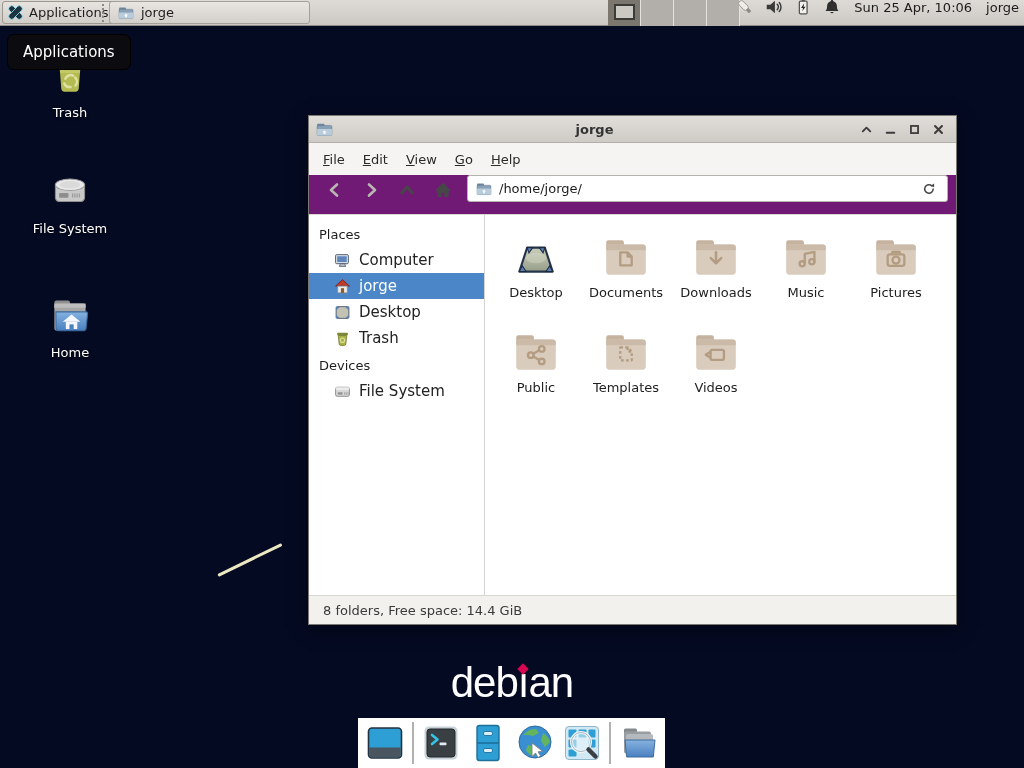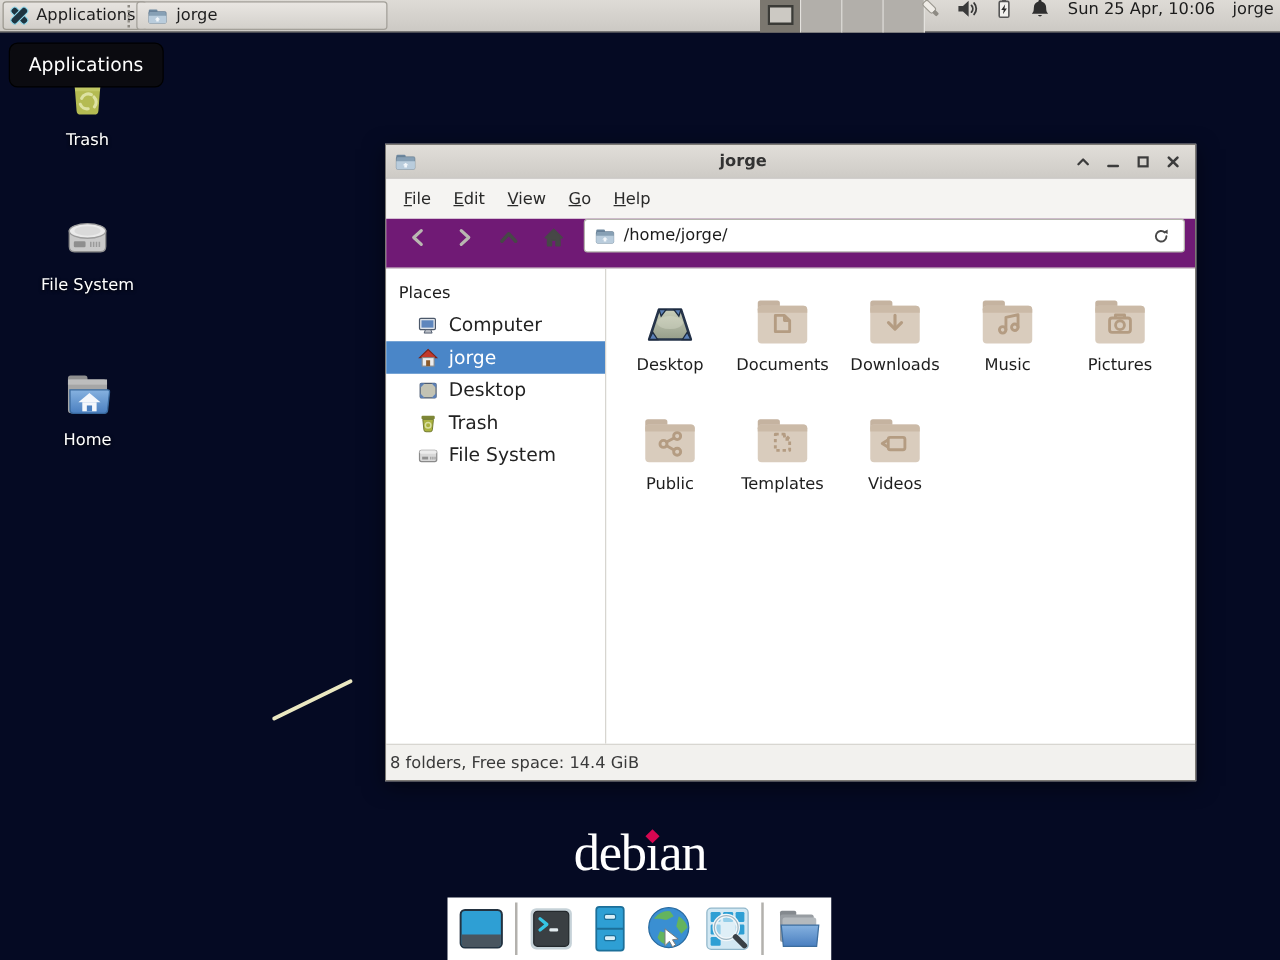--- a/index.html
+++ b/index.html
@@ -81,25 +81,25 @@
   .side-item.selected{background:var(--sel);color:#fff}
 
   .files{flex:1;padding:13px 6px;display:grid;grid-template-columns:repeat(5,90px);
     grid-auto-rows:95px;align-content:start;justify-content:start}
   .file-item{display:flex;flex-direction:column;align-items:center;gap:3px;padding-top:4px}
   .file-icon{position:relative;width:50px;height:50px}
   .file-icon svg{position:absolute;inset:0;width:50px;height:50px}
   .file-label{font-size:13px;color:#1e1e1e}
 
   .statusbar{height:29px;flex:none;background:#f2f1ee;border-top:1px solid #d8d6d1;
-    display:flex;align-items:center;padding:0 3px;font-size:13px;color:#3a3a3a}
+    display:flex;align-items:center;padding:0 14px;font-size:13px;color:#3a3a3a}
 
   
   .logo{position:absolute;left:0;top:659px;width:1024px;text-align:center;color:#fff;
-    font-family:Liberation Serif, serif;font-size:42px;letter-spacing:-1px}
+    font-family:Liberation Sans, sans-serif;font-size:42px;letter-spacing:-1px}
   .logo .i-wrap{position:relative;display:inline-block}
   .logo .i-dot{position:absolute;left:calc(50% - 4px);top:6px;width:8px;height:8px;transform:rotate(45deg)}
 
   
   .dock{position:absolute;left:358px;top:718px;width:307px;height:50px;background:#fff;
     display:flex;align-items:center;justify-content:center;gap:7px;padding:0 4px}
   .dock-btn{width:40px;height:40px}
   .dock-btn svg{width:40px;height:40px;display:block}
   .dock-sep{width:2px;height:42px;background:#b3b1ad}
 </style>
@@ -516,20 +516,21 @@
             <use href="#si-desktop"></use>
           </svg>
           <span>Desktop</span>
         </div>
         <div class="side-item">
           <svg>
             <use href="#si-trash"></use>
           </svg>
           <span>Trash</span>
         </div>
+        <div class="side-header">Devices</div>
         <div class="side-item">
           <svg>
             <use href="#si-drive"></use>
           </svg>
           <span>File System</span>
         </div>
       </div>
     <div class="files">
         <div class="file-item">
           <span class="file-icon">

